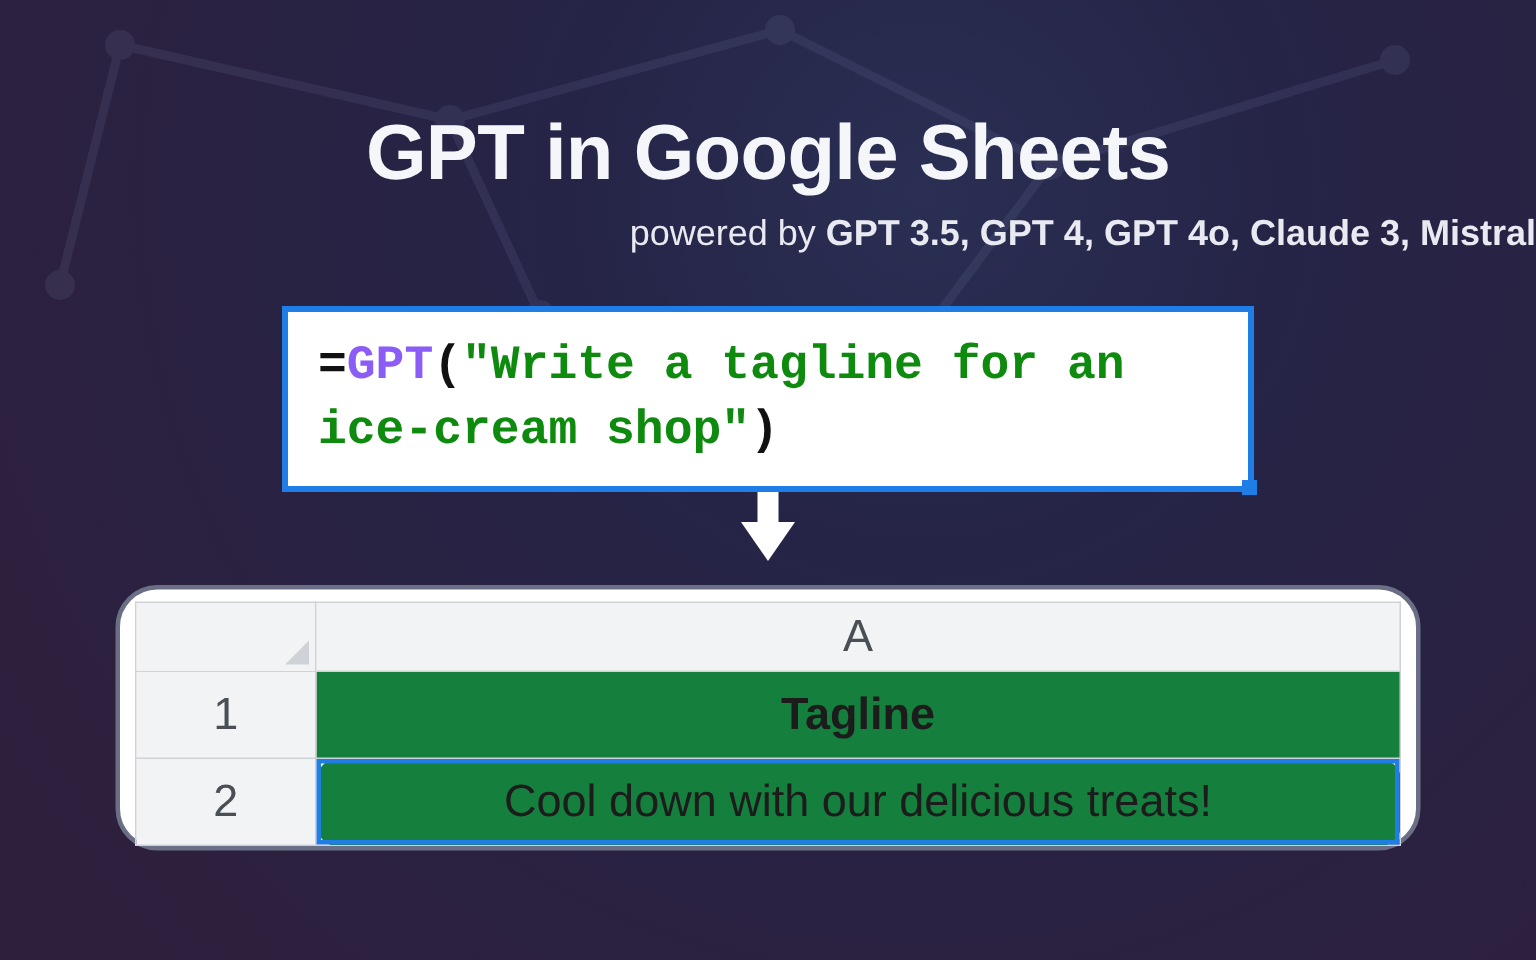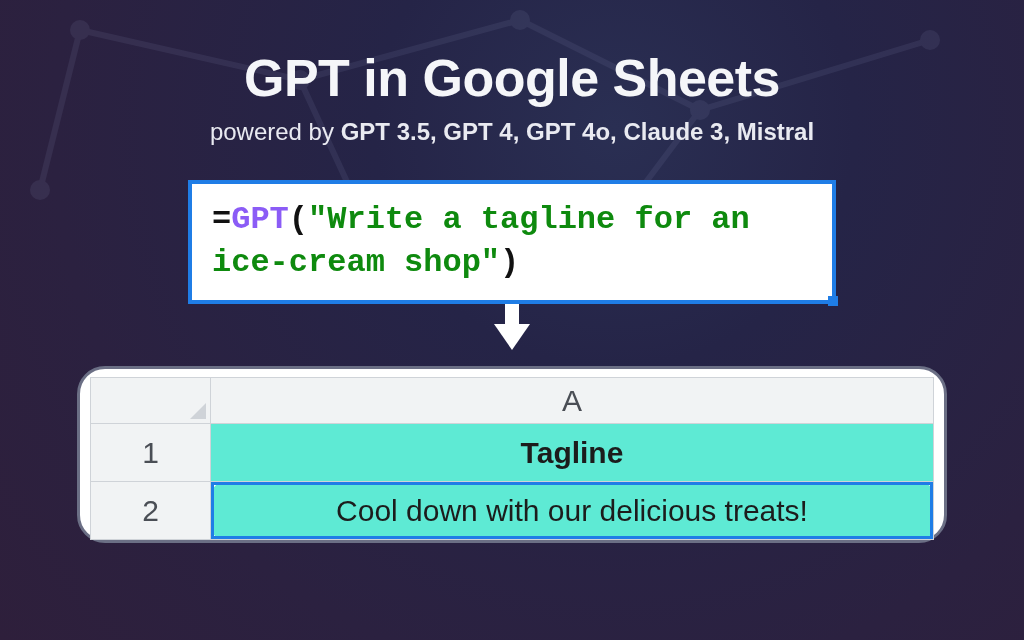--- a/index.html
+++ b/index.html
@@ -14,33 +14,34 @@
   .bg-network {
     position: absolute;
     inset: 0;
     pointer-events: none;
     opacity: 0.12;
   }
 
   .hero {
     position: relative;
     text-align: center;
-    padding-top: 48px;
+    padding-top: 72px;
   }
   .title {
     font-size: 52px;
     font-weight: 800;
     letter-spacing: -0.5px;
     color: #f5f6f9;
   }
   .subtitle {
     margin-top: 10px;
     font-size: 24px;
     font-weight: 400;
     color: #e9eaf1;
+    text-align: right;
   }
   .subtitle b { font-weight: 700; }
 
   .formula-box {
     position: relative;
     margin: 34px auto 0 auto;
     width: 648px;
     background: #ffffff;
     border: 4px solid #1f7de6;
     padding: 14px 20px 16px 20px;
@@ -122,21 +123,21 @@
     border-bottom: 16px solid #cfd3d8;
   }
   table.sheet td.rownum {
     background: #f1f3f4;
     text-align: center;
     color: #4a4e55;
     font-weight: 400;
   }
   table.sheet td.cell {
     padding: 8px 12px;
-    background: #5eead4;
+    background: #15803d;
     height: 58px;
     vertical-align: middle;
   }
   table.sheet td.cell .bold { font-weight: 700; }
 
   td.cell.selected-green {
     position: relative;
     background: #e7f6e9;
     border-radius: 14px;
   }

